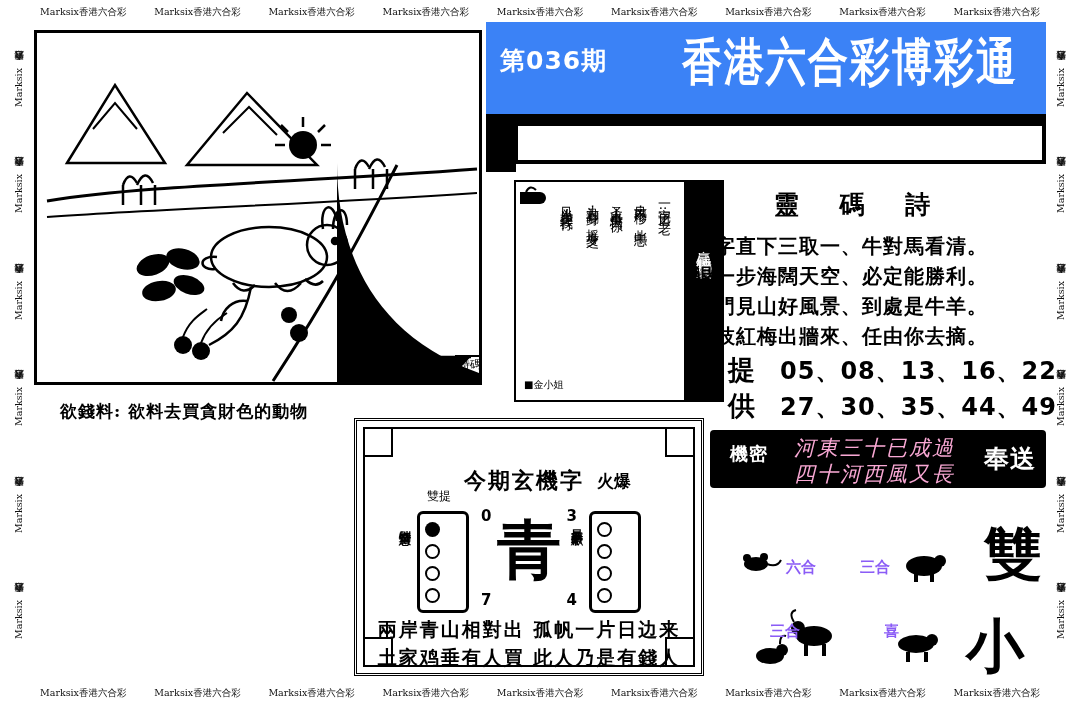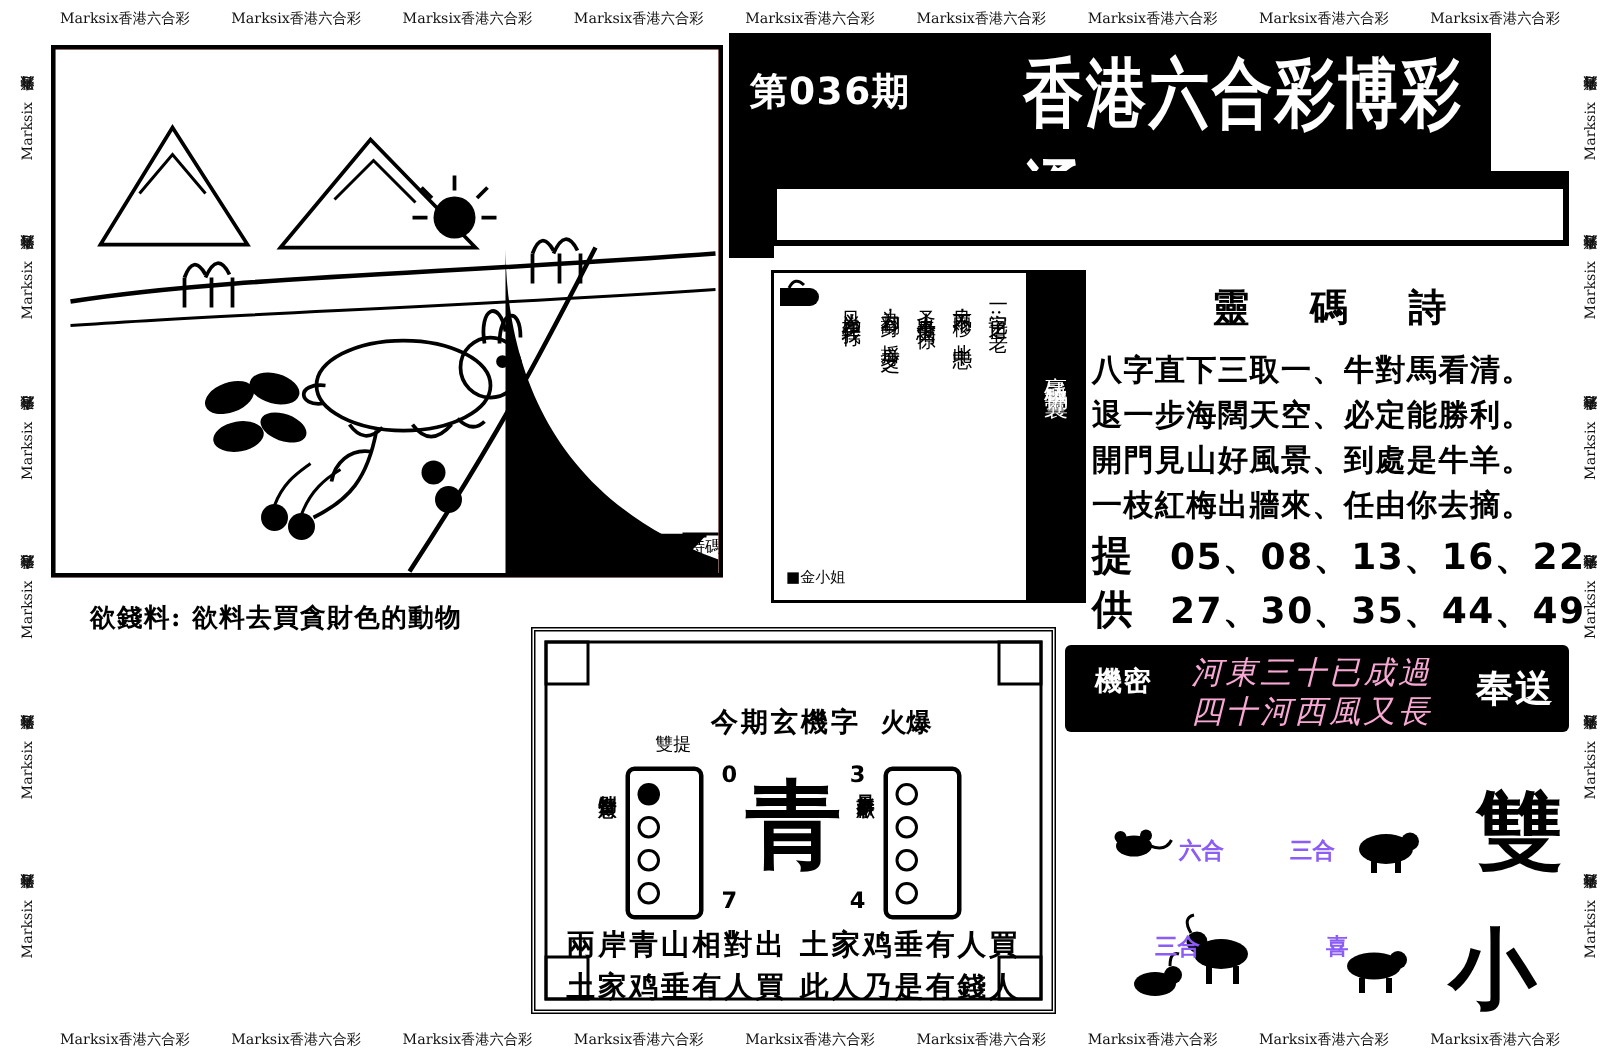--- a/index.html
+++ b/index.html
@@ -29,24 +29,24 @@
     font-family:"DejaVu Serif","Liberation Serif",serif;
     font-size:9.5px;color:#111;white-space:nowrap;
     transform:rotate(180deg);
   }
 
   
   .frame{position:absolute;left:34px;top:22px;width:1012px;height:660px;}
 
   
   .illus{position:absolute;left:0;top:8px;width:448px;height:355px;
-    border:3px solid #000;background:#fca5a5;box-sizing:border-box;overflow:hidden;}
-
-  
-  .banner{position:absolute;left:452px;top:0;width:508px;height:92px;background:#000000;}
+    border:3px solid #000;background:#eab308;box-sizing:border-box;overflow:hidden;}
+
+  
+  .banner{position:absolute;left:452px;top:0;width:560px;height:92px;background:#3b82f6;}
   .banner .issue{position:absolute;left:14px;top:22px;color:#fff;
     font-family:"DejaVu Sans","Liberation Sans",sans-serif;
     font-size:25px;font-weight:bold;letter-spacing:1px;}
   .banner .title{position:absolute;left:196px;top:6px;color:#fff;
     font-family:"DejaVu Sans","Liberation Sans",sans-serif;
     font-size:40px;font-weight:bold;letter-spacing:2px;
     transform:scaleY(1.25);transform-origin:left top;}
   .banner-strip{position:absolute;left:452px;top:92px;width:560px;height:8px;background:#000;}
   .banner-underbar{position:absolute;left:480px;top:100px;width:532px;height:42px;
     background:#fff;border:4px solid #000;box-sizing:border-box;}
@@ -64,21 +64,21 @@
     font-family:"DejaVu Serif","Liberation Serif",serif;font-size:11px;line-height:15px;
     text-align:center;color:#000;}
 
   
   .blackbar{position:absolute;left:652px;top:158px;width:38px;height:222px;background:#000;}
   .blackbar span{position:absolute;top:58px;left:7px;writing-mode:vertical-rl;
     color:#fff;font-family:"DejaVu Serif","Liberation Serif",serif;
     font-size:16px;letter-spacing:4px;}
 
   
-  .poem{position:absolute;left:694px;top:152px;width:318px;}
+  .poem{position:absolute;left:660px;top:152px;width:318px;}
   .poem .ptitle{font-family:"DejaVu Serif","Liberation Serif",serif;
     font-size:25px;font-weight:bold;text-align:center;letter-spacing:16px;
     margin:14px 0 10px 14px;}
   .poem .pline{font-family:"DejaVu Serif","Liberation Serif",serif;
     font-size:20px;line-height:30px;letter-spacing:1px;white-space:nowrap;font-weight:bold;}
 
   
   .nums{position:absolute;left:694px;top:330px;width:330px;}
   .numrow{display:flex;align-items:baseline;}
   .numrow .lbl{font-family:"DejaVu Serif","Liberation Serif",serif;
@@ -122,21 +122,21 @@
   
   .panel{position:absolute;left:320px;top:396px;width:350px;height:258px;
     border:3px double #000;box-sizing:border-box;background:#fff;}
   .panel-inner{position:absolute;inset:6px;border:2px solid #000;}
   .corner{position:absolute;width:26px;height:26px;border:2px solid #000;}
   .c-tl{left:6px;top:6px;}.c-tr{right:6px;top:6px;}
   .c-bl{left:6px;bottom:6px;}.c-br{right:6px;bottom:6px;}
   .panel .hdr{position:absolute;left:0;right:0;top:38px;text-align:center;}
   .panel .hdr .small{font-family:"DejaVu Serif","Liberation Serif",serif;font-size:12px;
     display:inline-block;vertical-align:middle;line-height:13px;margin-top:31px;}
-  .panel .hdr .main{font-family:"DejaVu Serif","Liberation Serif",serif;font-size:18px;
+  .panel .hdr .main{font-family:"DejaVu Serif","Liberation Serif",serif;font-size:22px;
     font-weight:bold;display:inline-block;vertical-align:middle;margin:0 8px;letter-spacing:2px;}
   .panel .hdr .flame{font-family:"DejaVu Serif","Liberation Serif",serif;font-size:17px;
     font-weight:bold;display:inline-block;vertical-align:middle;}
   .bigword{position:absolute;left:0;right:0;top:86px;text-align:center;
     font-family:"DejaVu Serif","Liberation Serif",serif;font-size:64px;font-weight:bold;
     color:#000;}
   .dotbox{position:absolute;width:46px;height:96px;border:3px solid #000;border-radius:6px;}
   .db-left{left:60px;top:90px;}
   .db-right{right:60px;top:90px;}
   .dotbox .vlabel{position:absolute;top:6px;left:5px;writing-mode:vertical-rl;
@@ -411,18 +411,18 @@
         <div class="dotw" style="top:30px;"></div>
         <div class="dotw" style="top:52px;"></div>
         <div class="dotw" style="top:74px;"></div>
       </div>
 
       <div class="cnum" style="left:124px;top:86px;">0</div>
       <div class="cnum" style="right:124px;top:86px;">3</div>
       <div class="cnum" style="left:124px;top:170px;">7</div>
       <div class="cnum" style="right:124px;top:170px;">4</div>
 
-      <div class="p-line p-l1">兩岸青山相對出   土家鸡垂有人買</div>
+      <div class="p-line p-l1">兩岸青山相對出   孤帆一片日边来</div>
       <div class="p-line p-l2">土家鸡垂有人買   此人乃是有錢人</div>
     </div>
 
   </div>
 </div>
 
 </body></html>

